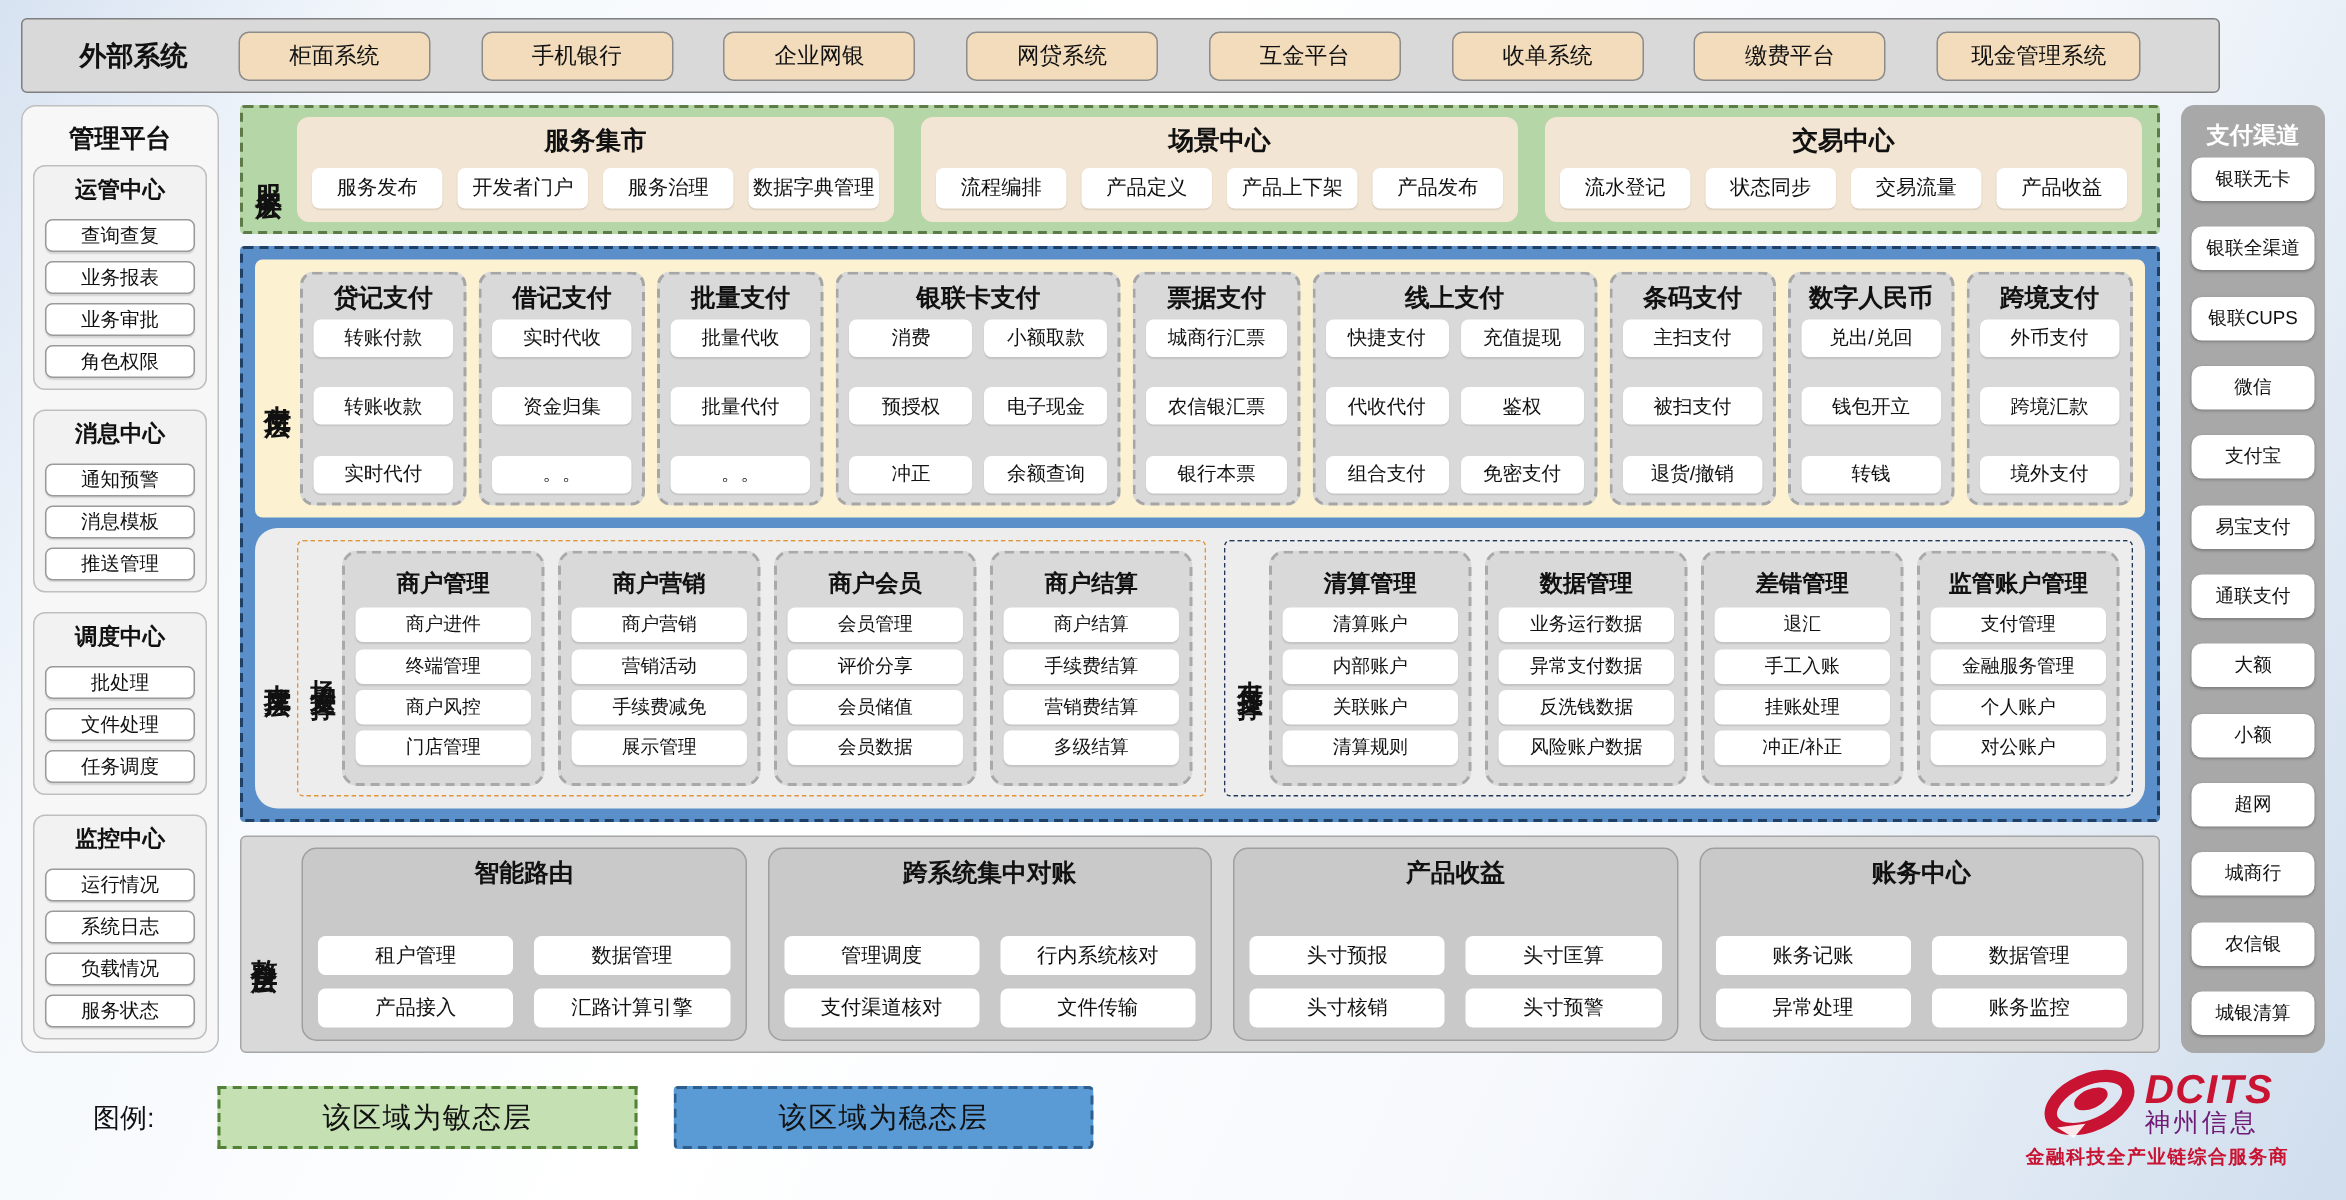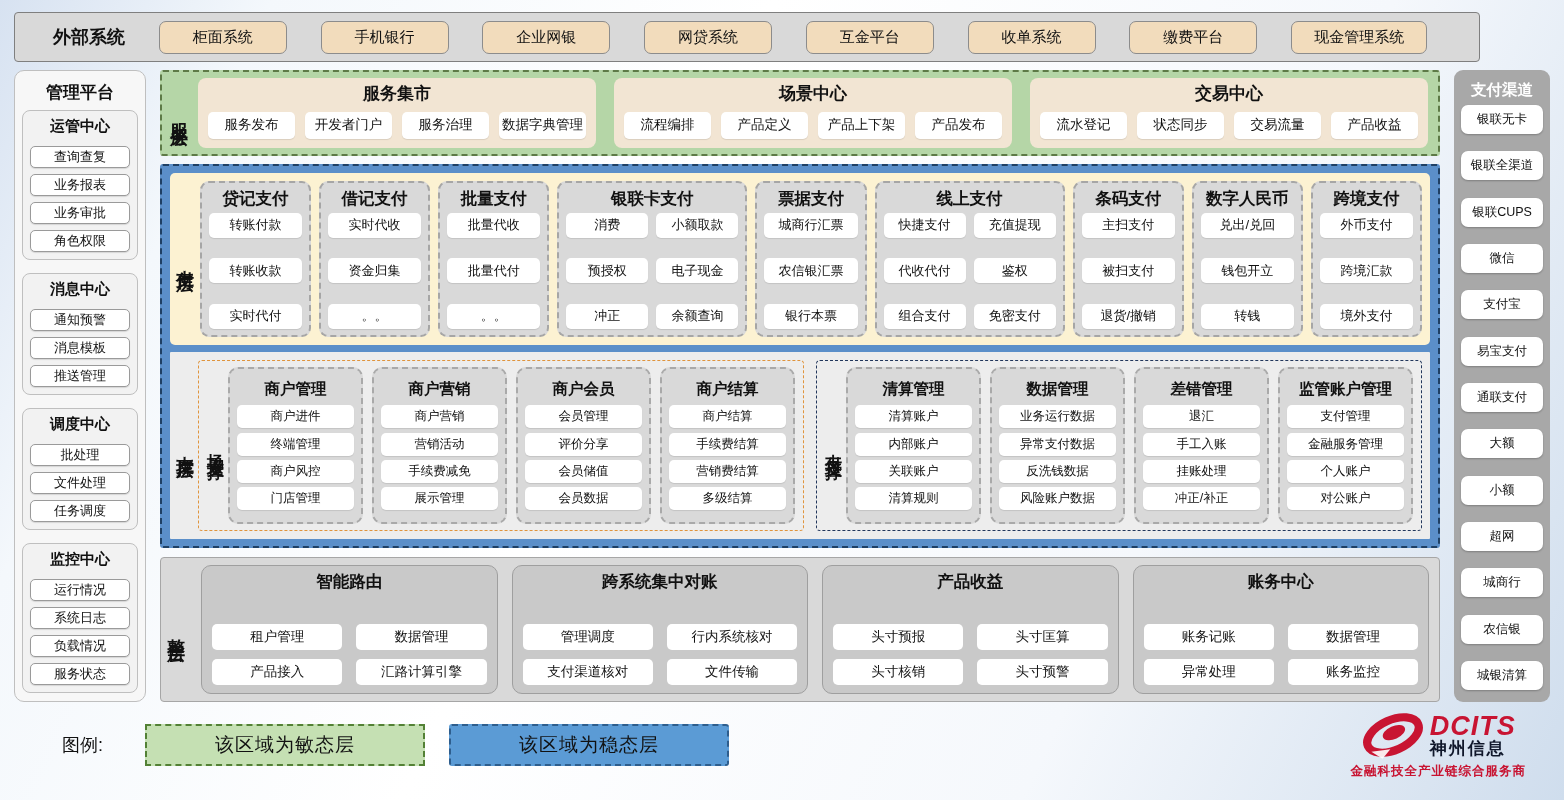--- a/index.html
+++ b/index.html
@@ -81,21 +81,21 @@
     flex:1; background:#d9d9d9; border:2px dashed #a6a6a6; border-radius:9px;
     padding:4px 7px 6px; display:flex; flex-direction:column; min-width:0;
   }
   .pay-col.wide { flex:1.85; }
   .pay-col-title { text-align:center; font-size:16.5px; font-weight:bold; padding:1px 0 2px; white-space:nowrap; }
   .pay-grid { flex:1; display:grid; grid-template-columns:1fr; gap:20px; align-content:space-evenly; }
   .pay-grid.two { grid-template-columns:1fr 1fr; column-gap:8px; }
   .pay-btn { height:25px; font-size:13px; box-shadow:0 1px 1px rgba(0,0,0,.1); }
 
   .support-layer {
-    flex:1; background:#ededed; border-radius:1px;
+    flex:1; background:#ededed; border-radius:15px;
     display:flex; gap:4px; padding:8px 8px 8px 6px; align-items:stretch;
   }
   .support-groups { flex:1; display:flex; gap:12px; }
   .support-group { flex:1; border-radius:4px; display:flex; gap:4px; padding:6px 8px; align-items:stretch; }
   .support-group.orange { border:1.5px dashed #e0943c; }
   .support-group.navy { border:1.5px dashed #22375c; }
   .support-cols { flex:1; display:flex; gap:9px; }
   .sup-col {
     flex:1; background:#d9d9d9; border:2px dashed #a9a9a9; border-radius:10px;
     padding:4px 7px 7px; display:flex; flex-direction:column; justify-content:space-evenly; min-width:0;
@@ -134,21 +134,21 @@
     width:280px; height:42px; display:flex; align-items:center; justify-content:center;
     font-size:19px; letter-spacing:1px;
   }
   .legend-box.agile { background:#c5e0b3; border:2px dashed #538135; }
   .legend-box.stable { background:#5b9bd5; border:2px dashed #2e5e8d; border-radius:3px; }
 
   .logo { margin-left:auto; margin-right:14px; display:flex; flex-direction:column; align-items:center; }
   .logo-top { display:flex; align-items:center; gap:5px; }
   .logo-text { display:flex; flex-direction:column; line-height:1.05; }
   .logo-brand { color:#c81432; font-size:27px; font-weight:bold; font-style:italic; letter-spacing:1px; }
-  .logo-company { color:#0f172a; font-size:17px; font-weight:bold; letter-spacing:2px; }
+  .logo-company { color:#701a75; font-size:17px; font-weight:normal; letter-spacing:2px; }
   .logo-tagline { color:#c81432; font-size:12.5px; font-weight:bold; margin-top:3px; letter-spacing:1px; white-space:nowrap; }
 </style>
 </head>
 <body>
 
 <div class="page">
 
   <div class="top-bar">
     <div class="top-bar-label">外部系统</div>
     <div class="top-bar-items" id="ext-items">

